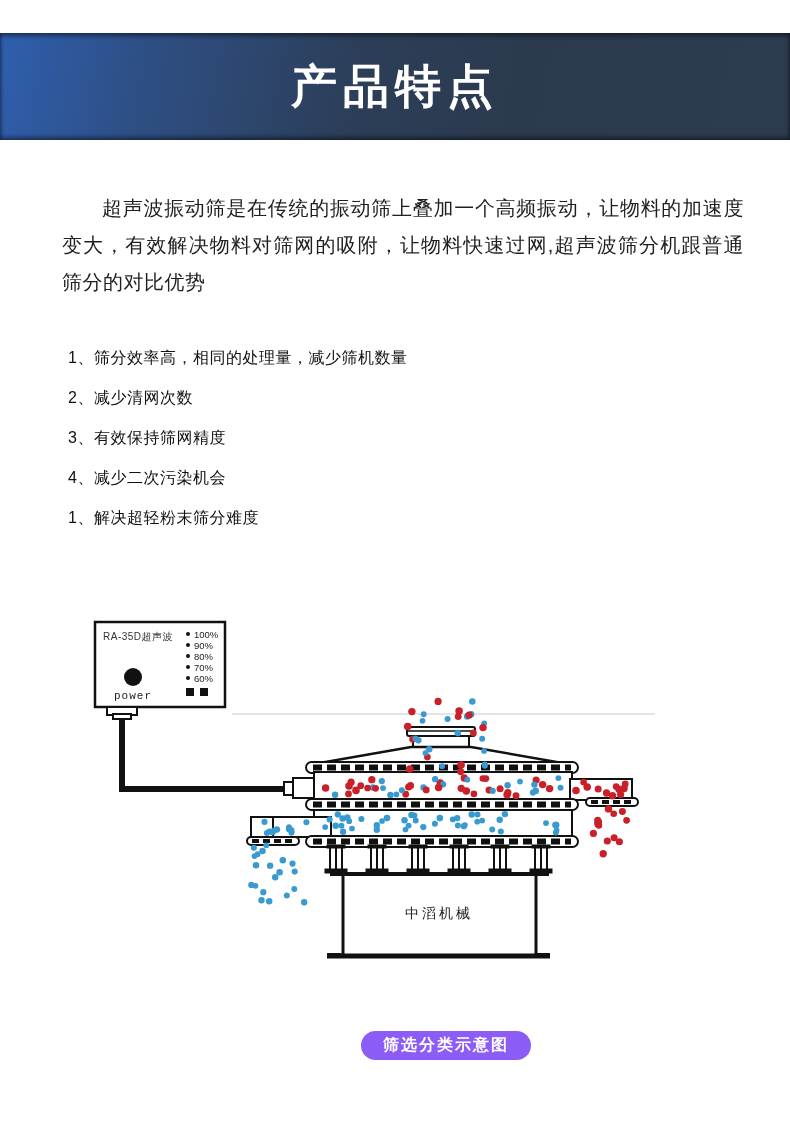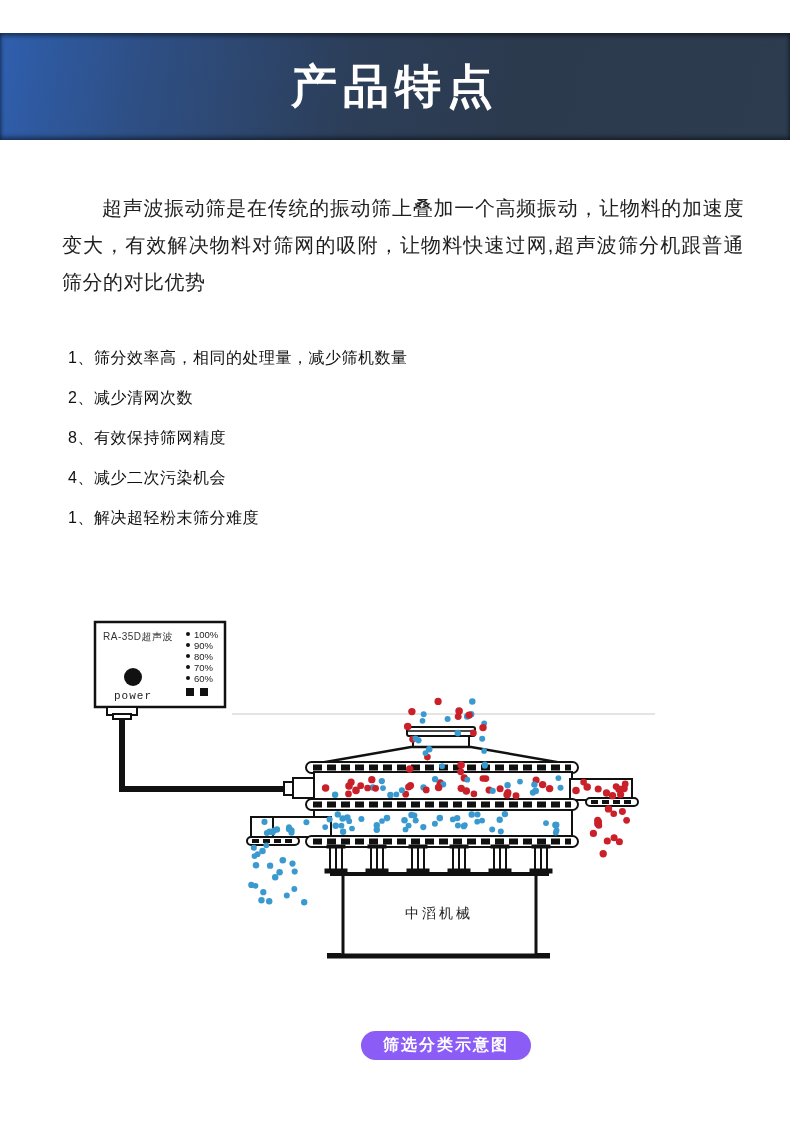--- a/index.html
+++ b/index.html
@@ -44,21 +44,21 @@
 
   <div id="banner">
     <h1>产品特点</h1>
   </div>
 
   <p id="intro">超声波振动筛是在传统的振动筛上叠加一个高频振动，让物料的加速度变大，有效解决物料对筛网的吸附，让物料快速过网,超声波筛分机跟普通筛分的对比优势</p>
 
   <div id="features">
     <div>1、筛分效率高，相同的处理量，减少筛机数量</div>
     <div>2、减少清网次数</div>
-    <div>8、有效保持筛网精度</div>
+    <div>3、有效保持筛网精度</div>
     <div>4、减少二次污染机会</div>
     <div>1、解决超轻粉末筛分难度</div>
   </div>
 
   <svg id="diagram" viewBox="0 595 790 395" xmlns="http://www.w3.org/2000/svg">
 
     <line x1="232" y1="714" x2="655" y2="714" stroke="#e4e4e4" stroke-width="2"></line>
 
     <g>
       <path d="M122 714 L122 789 L286 789" fill="none" stroke="#111" stroke-width="6"></path>

